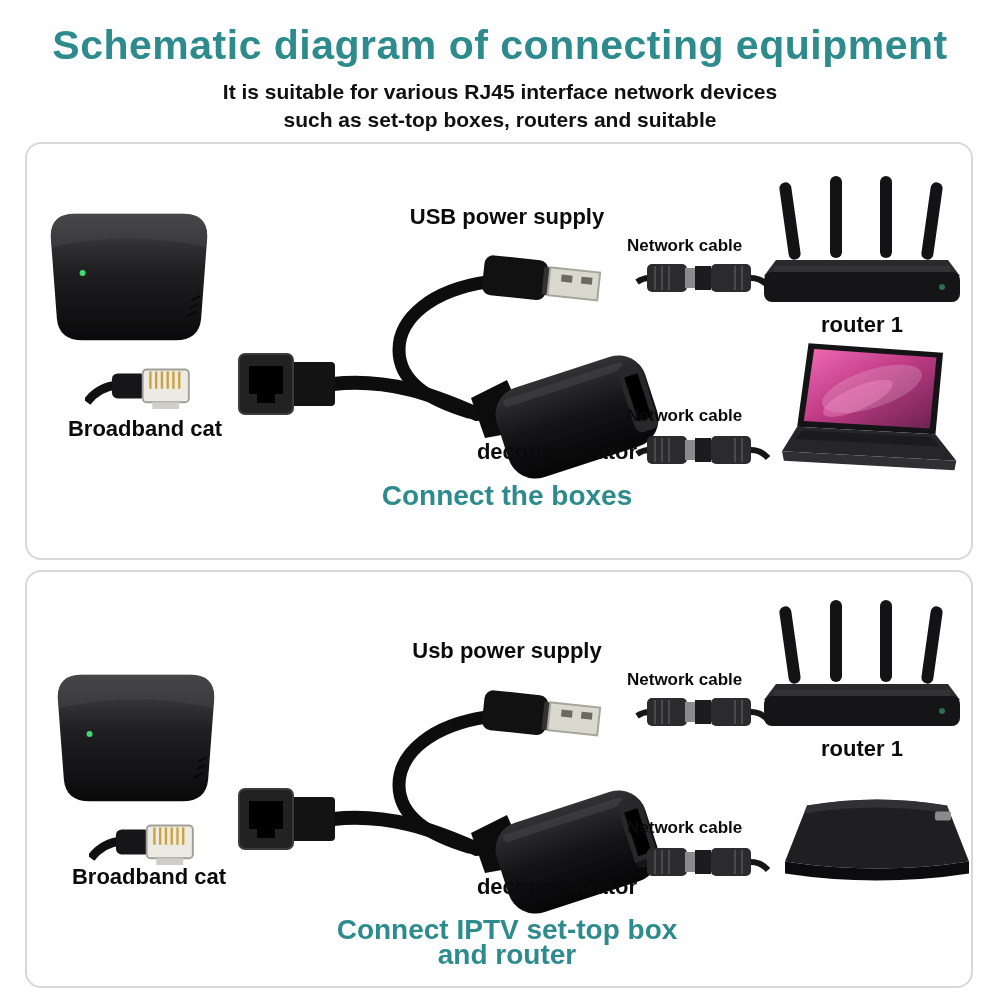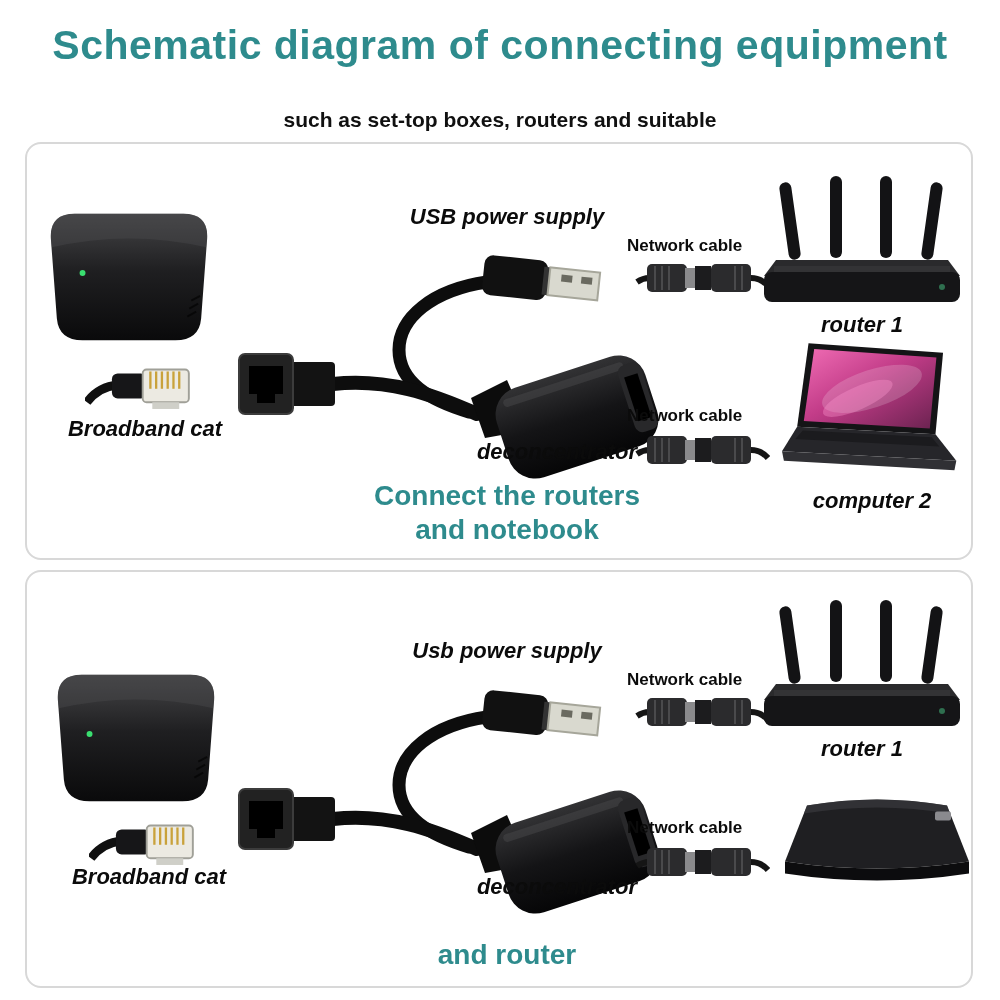--- a/index.html
+++ b/index.html
@@ -10,21 +10,21 @@
   .title { position:absolute; top:22px; left:0; width:1000px; text-align:center;
            font-size:41px; font-weight:bold; color:#2e8b8d; letter-spacing:0.5px; }
   .sub   { position:absolute; left:0; width:1000px; text-align:center;
            font-size:21px; font-weight:bold; color:#101010; }
   .sub1 { top:80px; } .sub2 { top:108px; }
 
   .panel { position:absolute; left:25px; width:948px; height:418px;
            border:2px solid #d8d8d8; border-radius:16px; background:#fff; }
   .p1 { top:142px; } .p2 { top:570px; }
 
-  .dev-label { position:absolute; font-size:22px; font-weight:bold; color:#0b0b0b; text-align:center;font-style:italic; }
+  .dev-label { position:absolute; font-size:22px; font-weight:bold; color:#0b0b0b; text-align:center; }
   .net-label { position:absolute; font-size:17px; font-weight:bold; color:#0b0b0b; text-align:left; }
   .caption   { position:absolute; font-size:28px; font-weight:bold; color:#2e8b8d; text-align:center; }
   svg.dev { position:absolute; overflow:visible; }
 </style>
 </head>
 <body>
 
 <svg width="0" height="0" style="position:absolute" aria-hidden="true">
   <defs>
     <linearGradient id="modemG" x1="0" y1="0" x2="0" y2="1">
@@ -138,20 +138,21 @@
       <path d="M8,72 Q100,86 192,72 L192,84 Q100,98 8,84 Z" fill="#0c0c0e"></path>
       <path d="M30,16 Q100,4 170,16 L173,24 Q100,12 27,24 Z" fill="#39393d" opacity="0.7"></path>
       <rect x="158" y="22" width="16" height="9" rx="2" fill="#8a8a8e"></rect>
     </symbol>
   </defs>
 </svg>
 
 <div class="page">
 
   <div class="title">Schematic diagram of connecting equipment</div>
+  <div class="sub sub1">It is suitable for various RJ45 interface network devices</div>
   <div class="sub sub2">such as set-top boxes, routers and suitable</div>
 
   <section class="panel p1">
     <svg class="dev" style="left:18px;top:62px;width:168px;height:142px">
         <use href="#sym-modem"></use>
       </svg>
     <svg class="dev" style="left:58px;top:210px;width:125px;height:58px">
         <use href="#sym-rj45"></use>
       </svg>
     <div class="dev-label" style="left:8px;top:272px;width:220px">Broadband cat</div>
@@ -172,24 +173,22 @@
       </svg>
 
     <svg class="dev" style="left:735px;top:22px;width:200px;height:150px">
         <use href="#sym-router"></use>
       </svg>
     <div class="dev-label" style="left:755px;top:168px;width:160px">router 1</div>
 
     <svg class="dev" style="left:755px;top:196px;width:180px;height:145px">
         <use href="#sym-laptop"></use>
       </svg>
-    <div class="dev-label" style="left:760px;top:344px;width:170px">computer 2</div>
-
-    <div class="caption" style="left:180px;top:336px;width:600px">Connect the routers</div>
-    <div class="caption" style="left:180px;top:370px;width:600px">and notebook</div>
+
+    <div class="caption" style="left:180px;top:336px;width:600px">Connect the boxes</div>
   </section>
 
   <section class="panel p2">
     <svg class="dev" style="left:25px;top:95px;width:168px;height:142px">
         <use href="#sym-modem"></use>
       </svg>
     <svg class="dev" style="left:62px;top:238px;width:125px;height:58px">
         <use href="#sym-rj45"></use>
       </svg>
     <div class="dev-label" style="left:12px;top:292px;width:220px">Broadband cat</div>
@@ -211,16 +210,17 @@
 
     <svg class="dev" style="left:735px;top:18px;width:200px;height:150px">
         <use href="#sym-router"></use>
       </svg>
     <div class="dev-label" style="left:755px;top:164px;width:160px">router 1</div>
 
     <svg class="dev" style="left:750px;top:216px;width:200px;height:118px">
         <use href="#sym-settop"></use>
       </svg>
 
+    <div class="caption" style="left:180px;top:342px;width:600px">Connect IPTV set-top box</div>
     <div class="caption" style="left:180px;top:367px;width:600px">and router</div>
   </section>
 
 </div>
 
 </body></html>

